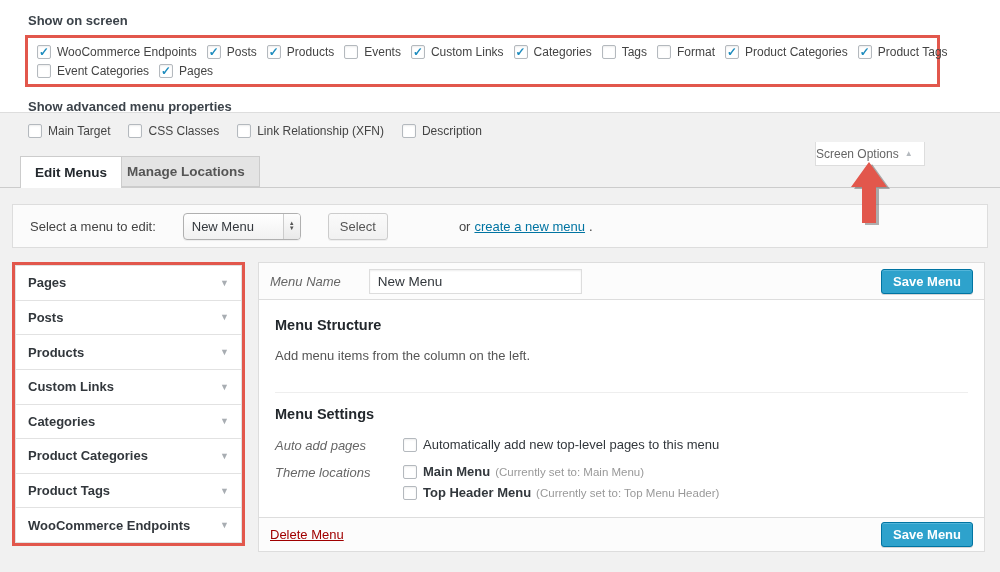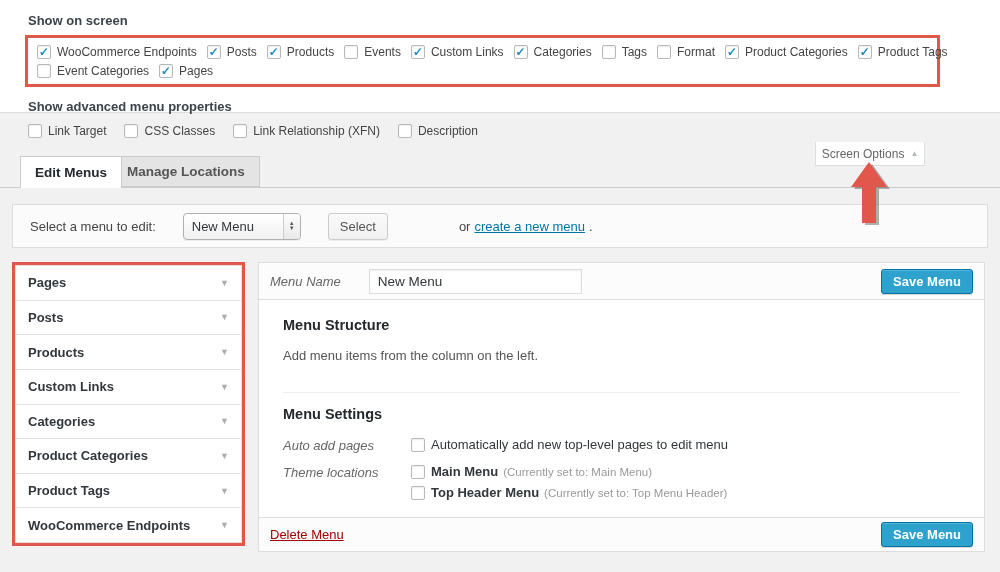--- a/index.html
+++ b/index.html
@@ -42,21 +42,21 @@
     box-shadow:inset 0 1px 2px rgba(0,0,0,.08);
     display:inline-flex;align-items:center;justify-content:center;
     font-size:12px;line-height:1;color:var(--check-blue);font-weight:bold;
   }
   .cb-label{font-size:12px;color:#444;}
   .so-heading.advanced{margin-top:12px;}
   
   .screen-options-tab{
     position:absolute;left:815px;top:142px;height:24px;width:110px;
     background:#fff;border:1px solid #ddd;border-top:none;
-    display:flex;align-items:center;justify-content:center;gap:6px;
+    display:flex;align-items:center;gap:6px;
     font-size:12px;color:#666;cursor:pointer;z-index:4;
   }
   .screen-options-tab .caret{font-size:8px;color:#b4b9be;}
   
   .tab-line{position:absolute;left:0;top:187px;width:1000px;border-top:1px solid #ccc;z-index:1;}
   .tab{
     position:absolute;top:156px;height:31px;padding:0 14px;
     display:inline-flex;align-items:center;
     border:1px solid #ccc;font-size:13.5px;font-weight:bold;cursor:pointer;z-index:2;
   }
@@ -125,21 +125,21 @@
     font-family:"Liberation Sans",sans-serif;font-size:13.5px;color:#32373c;
     box-shadow:inset 0 1px 2px rgba(0,0,0,.07);
   }
   .flex-spacer{flex:1;}
   .btn-primary{
     height:25px;padding:0 11px;border:1px solid var(--primary-blue-dark);border-radius:3px;
     background:var(--primary-blue);color:#fff;font-weight:bold;font-size:13px;
     font-family:"Liberation Sans",sans-serif;cursor:pointer;
     box-shadow:inset 0 1px 0 rgba(120,200,230,.5),0 1px 0 rgba(0,0,0,.15);
   }
-  .editor-body{flex:1;padding:13px 24px 0;}
+  .editor-body{flex:1;padding:13px 16px 0;}
   .section-title{font-size:14.5px;font-weight:bold;color:#23282d;margin-top:4px;}
   .structure-hint{margin-top:15px;color:#555;}
   .body-divider{border:none;border-top:1px solid #eee;margin:29px 0 13px;}
   .settings-grid{
     display:grid;grid-template-columns:128px 1fr;
     margin-top:15px;row-gap:11px;align-items:start;
   }
   .row-label{font-style:italic;color:#666;padding-top:1px;}
   .settings-text{color:#32373c;}
   .loc-list{display:flex;flex-direction:column;gap:6px;}
@@ -207,21 +207,21 @@
         <label class="cb-item">
           <span class="cb">✓</span>
           <span class="cb-label">Pages</span>
         </label>
       </div>
   </div>
   <div class="so-heading advanced">Show advanced menu properties</div>
   <div class="cb-row advanced" id="so-row3">
       <label class="cb-item">
         <span class="cb"></span>
-        <span class="cb-label">Link Target</span>
+        <span class="cb-label">Main Target</span>
       </label>
       <label class="cb-item">
         <span class="cb"></span>
         <span class="cb-label">CSS Classes</span>
       </label>
       <label class="cb-item">
         <span class="cb"></span>
         <span class="cb-label">Link Relationship (XFN)</span>
       </label>
       <label class="cb-item">
@@ -307,21 +307,21 @@
   </div>
   <div class="editor-body">
     <h3 class="section-title">Menu Structure</h3>
     <p class="structure-hint">Add menu items from the column on the left.</p>
     <hr class="body-divider">
     <h3 class="section-title">Menu Settings</h3>
     <div class="settings-grid">
       <span class="row-label">Auto add pages</span>
       <label class="cb-item">
         <span class="cb"></span>
-        <span class="settings-text">Automatically add new top-level pages to edit menu</span>
+        <span class="settings-text">Automatically add new top-level pages to this menu</span>
       </label>
       <span class="row-label">Theme locations</span>
       <div class="loc-list" id="theme-locations">
           <label class="cb-item">
             <span class="cb"></span>
             <span class="loc-name">Main Menu</span>
             <span class="loc-note">(Currently set to: Main Menu)</span>
           </label>
           <label class="cb-item">
             <span class="cb"></span>

